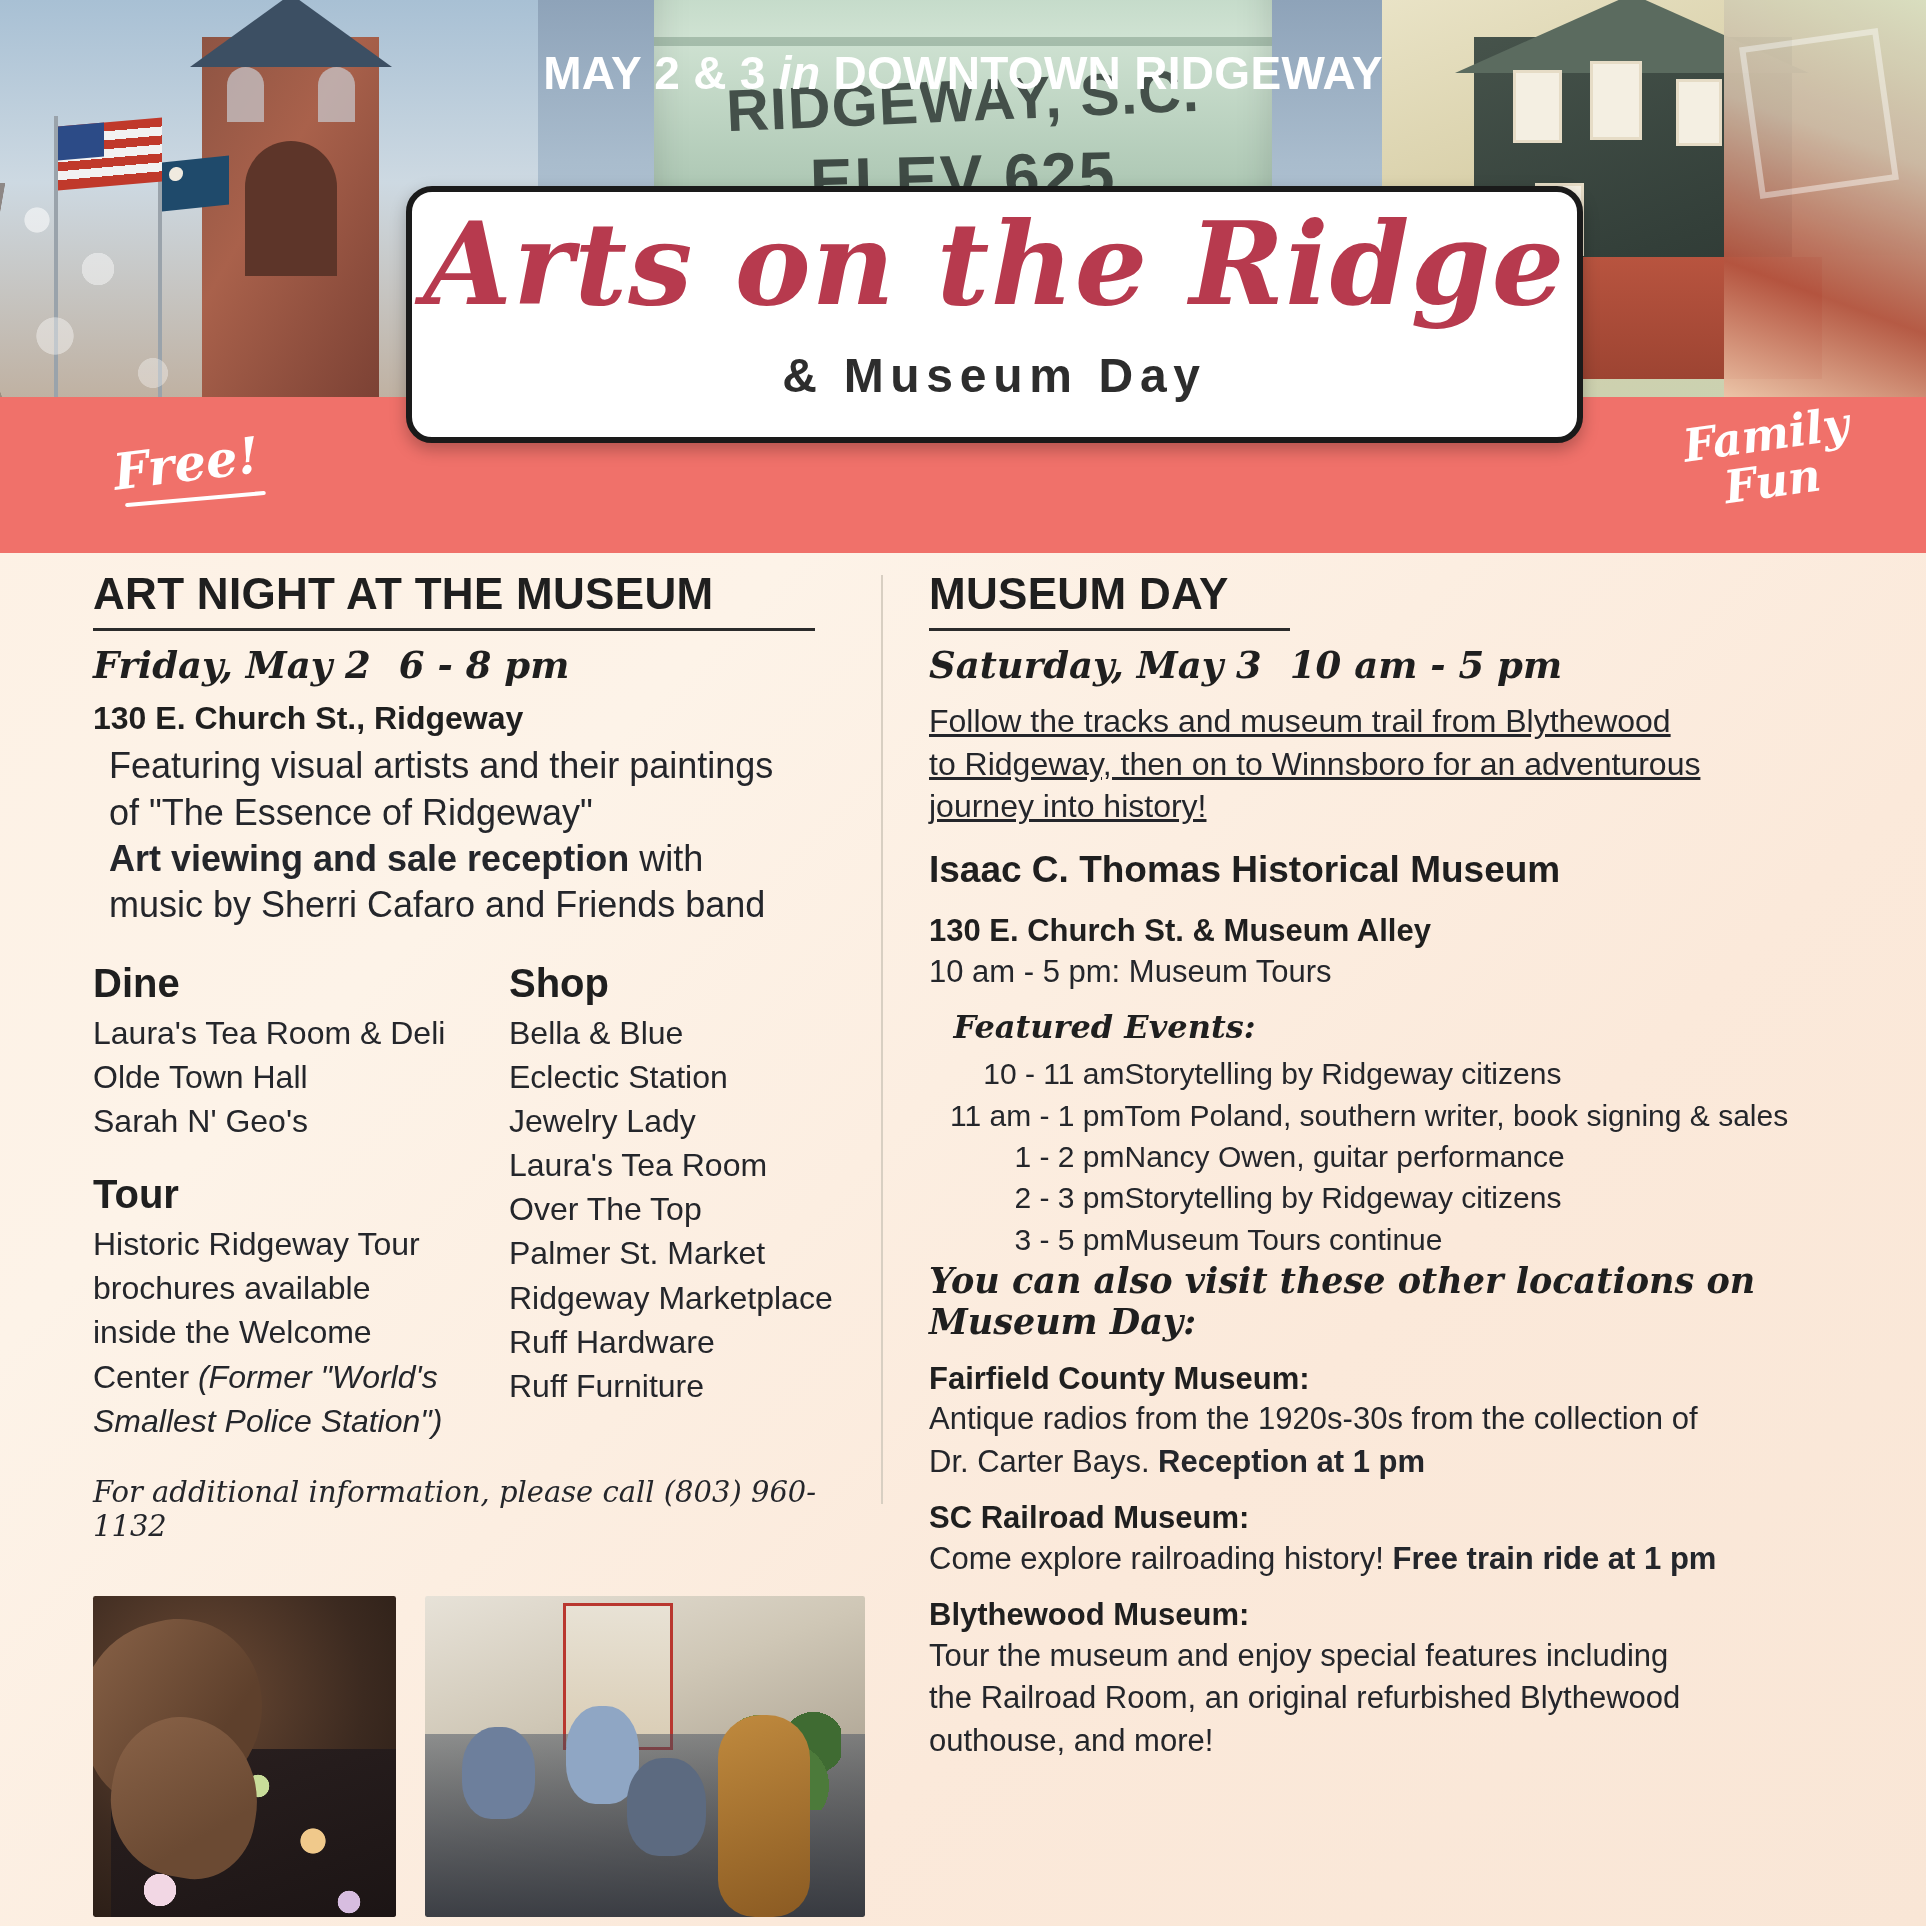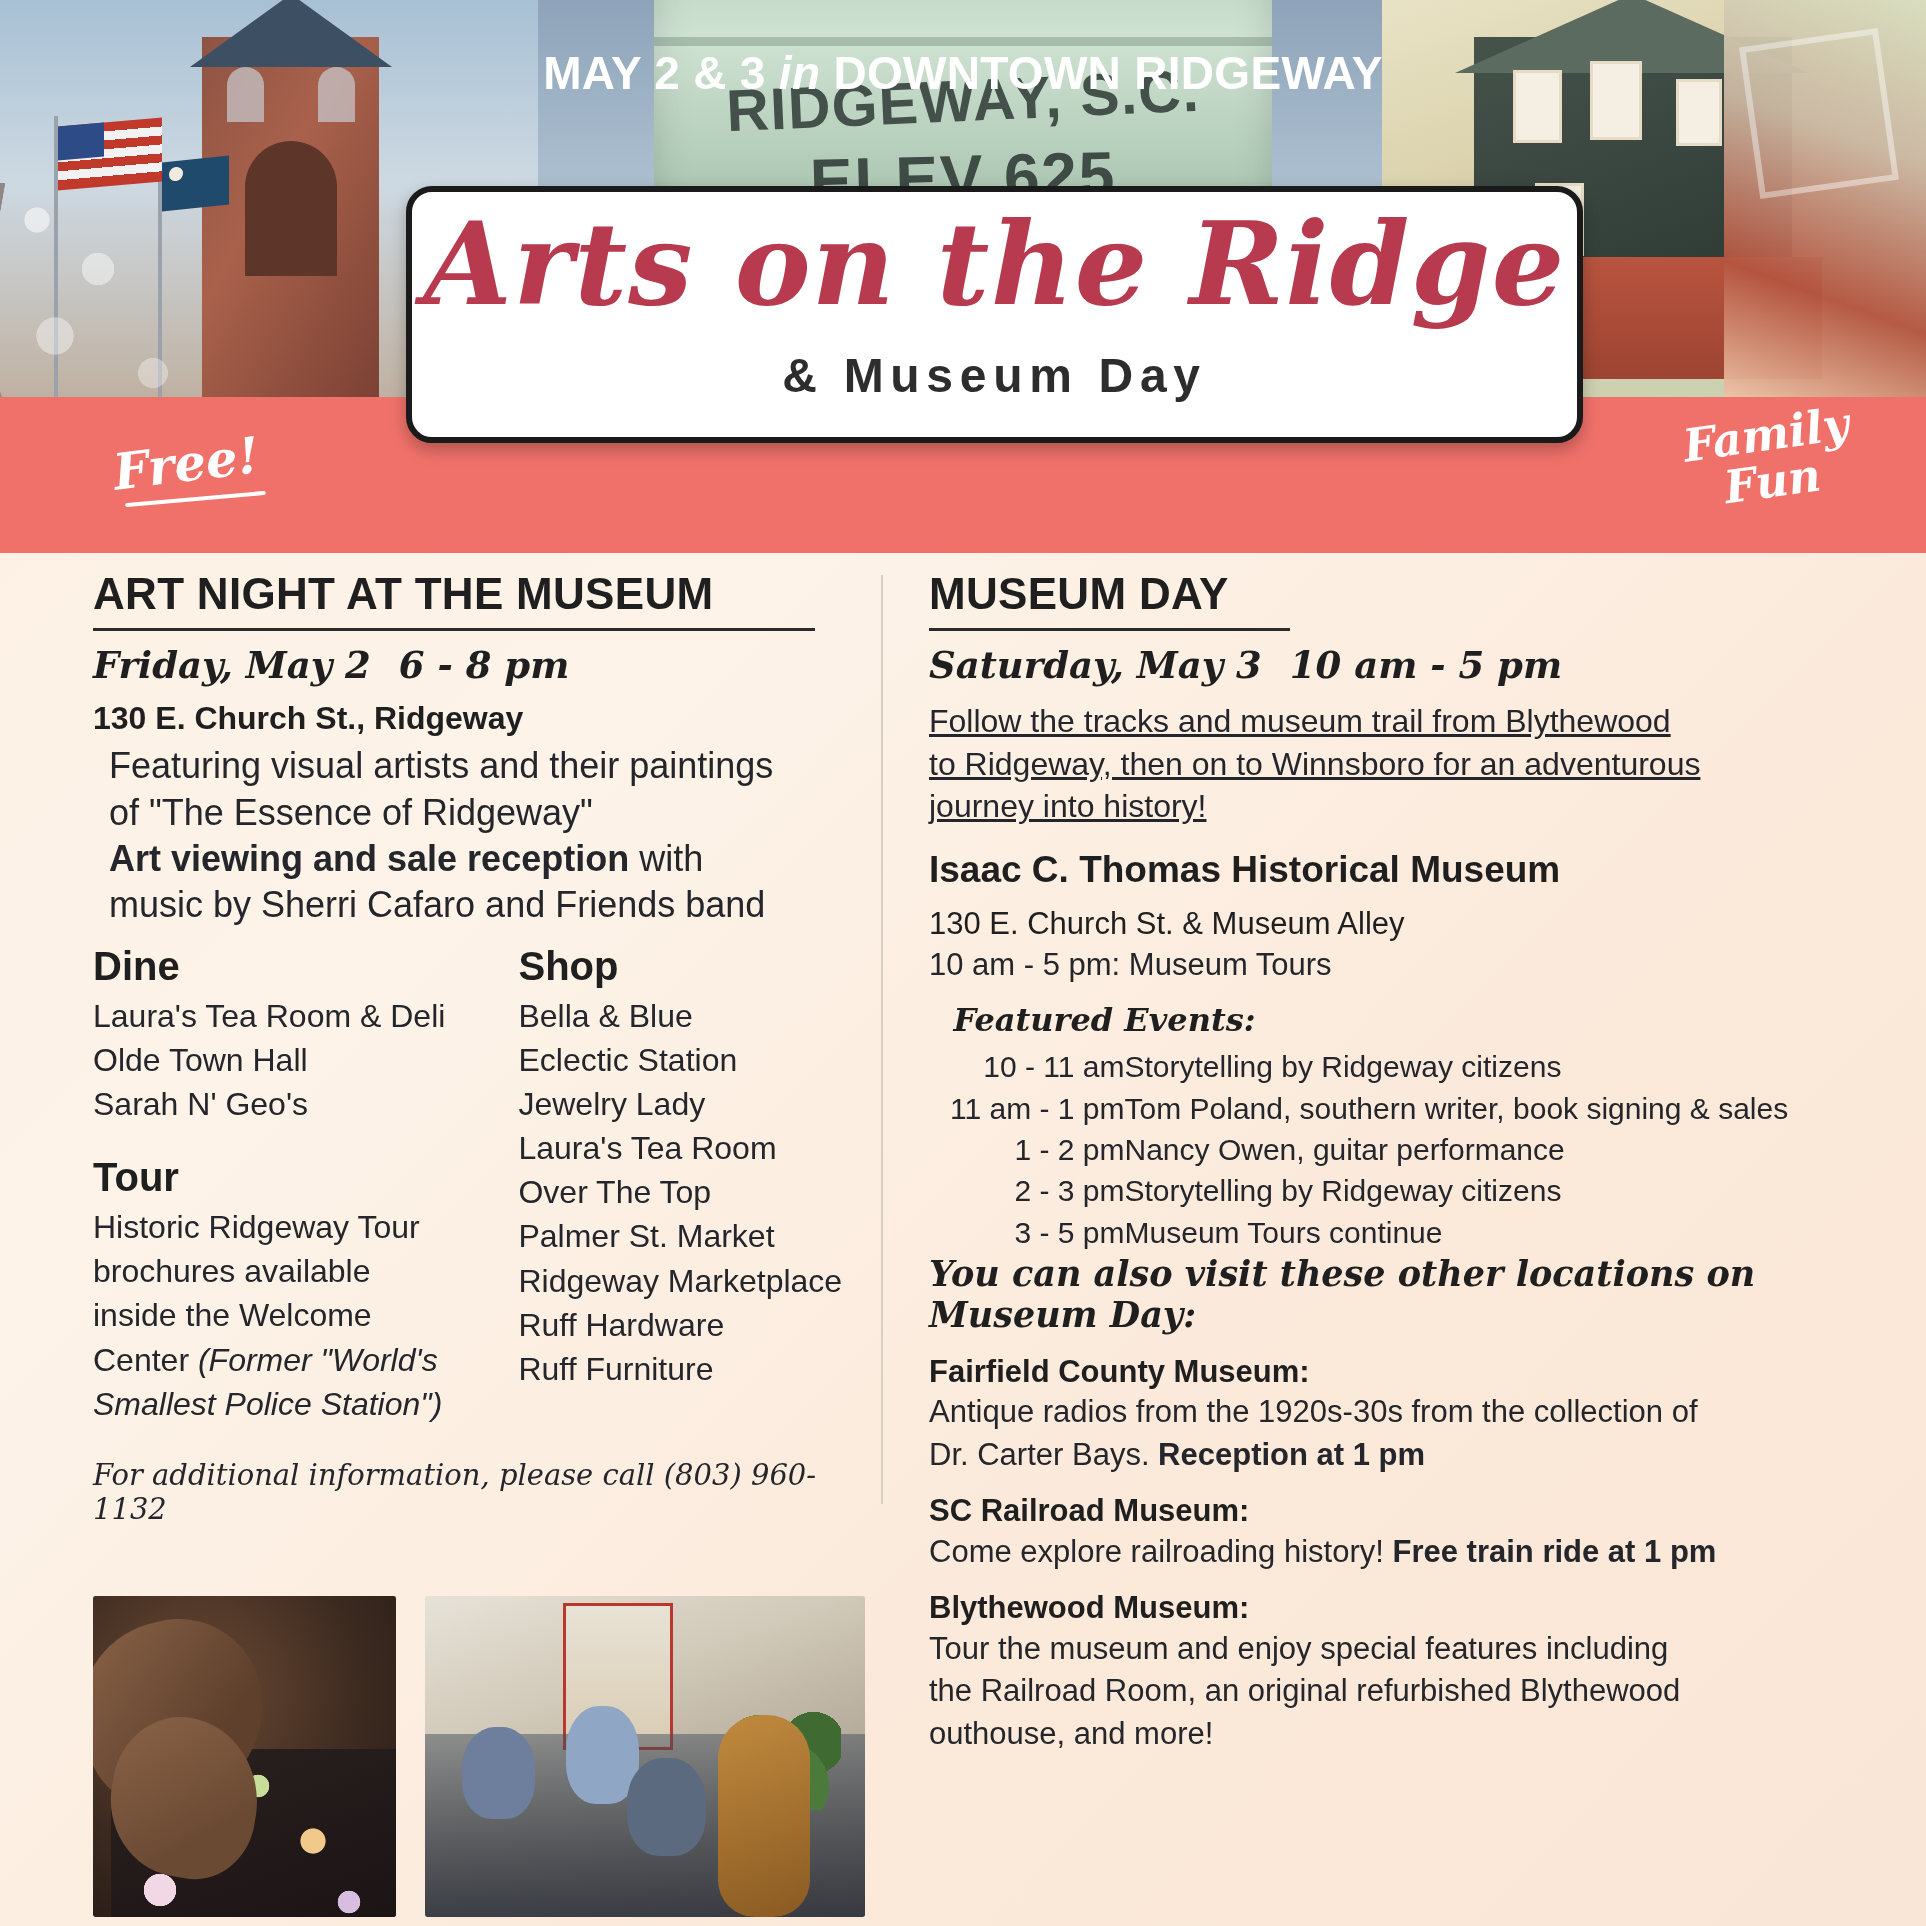--- a/index.html
+++ b/index.html
@@ -244,21 +244,21 @@
 
   .bold-line {
     font-size:32px; font-weight:bold; color:#1f1f1f; margin-bottom:6.1px;
   }
   .body-line {
     font-size:36px; color:#24262b; line-height:1.28;margin-left:16px;
   }
   .body-line b { font-weight:bold; }
 
   .two-col {
-    display:flex; margin-top:16px;gap:10px;
+    display:flex; margin-top:33px;
   }
   .tc-a { width:416px; }
   .tc-b { width:349px; }
   h3.mini {
     margin:0 0 4.9px 0;
     font-size:40px; font-weight:bold; color:#1f1f1f;
   }
   .list-item {
     font-size:32px; color:#24262b; line-height:1.38;
   }
@@ -272,21 +272,21 @@
     font-style:italic;
     font-size:29px; color:#24262b;
   }
 
   
   .r-para { font-size:32px; color:#24262b; line-height:1.33;text-decoration:underline; }
   .r-head {
     margin-top:21px;
     font-size:37px; font-weight:bold; color:#1f1f1f;
   }
-  .r-sub { margin-top:15px; font-size:31px; font-weight:normal; color:#1f1f1f; }
+  .r-sub { margin-top:22px; font-size:31px; font-weight:bold; color:#1f1f1f; }
   .r-line { margin-top:4.9px; font-size:31px; color:#24262b; }
 
   .featured {
     margin-top:18.3px; margin-left:24.5px;
     font-family:"DejaVu Serif", serif;
     font-style:italic; font-weight:bold;
     font-size:32px; color:#1f1f1f;
   }
   table.events {
     margin-top:7.3px; margin-left:21px;

